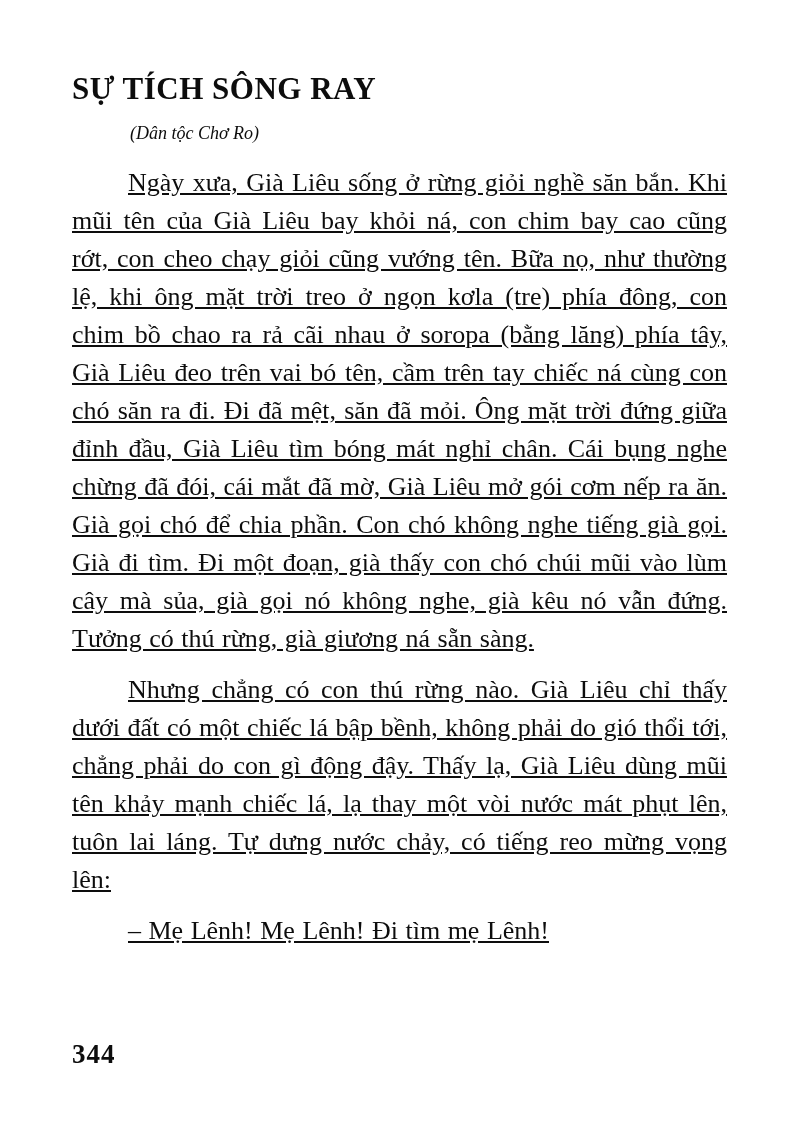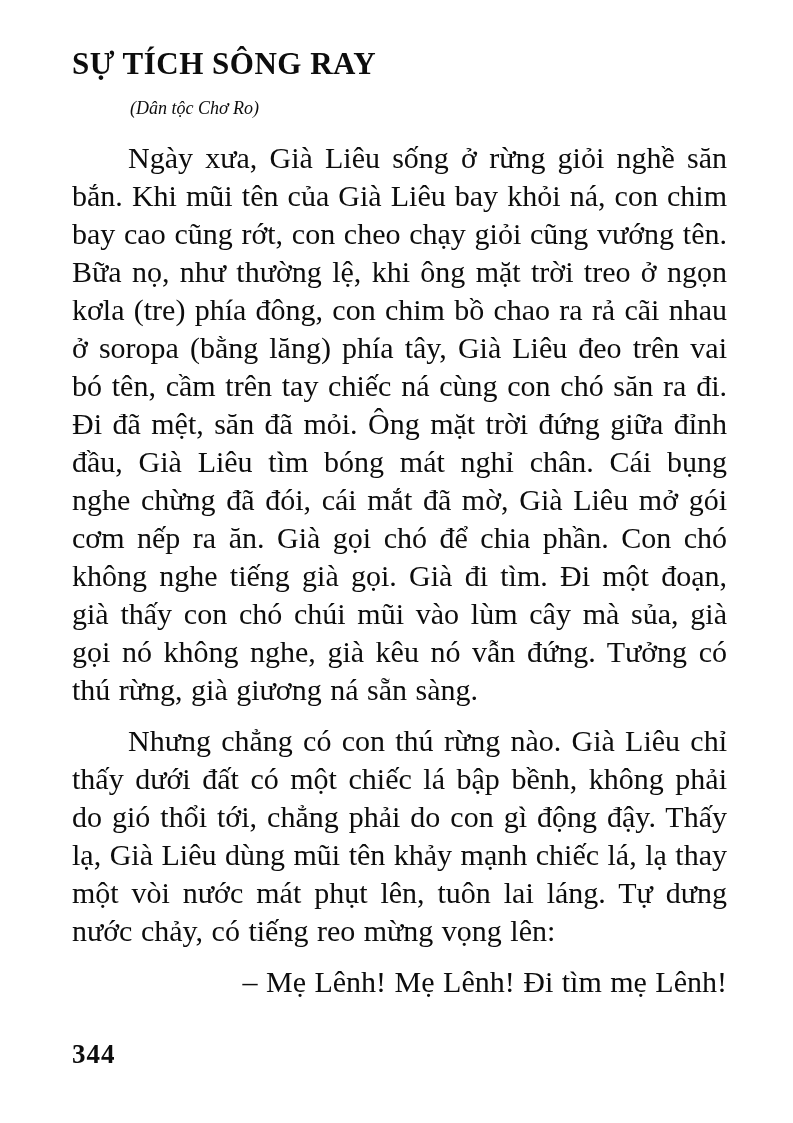--- a/index.html
+++ b/index.html
@@ -10,54 +10,55 @@
   .book-page {
     position: relative;
     width: 793px;
     height: 1123px;
     margin: 0 auto;
     background: #ffffff;
     color: #0d0d0d;
     font-family: "Liberation Serif", "DejaVu Serif", serif;
     overflow: hidden;
     box-sizing: border-box;
-    padding: 45px 66px 0 72px;
+    padding: 70px 66px 0 72px;
   }
   .story-title {
     margin: 0;
     font-size: 31px;
     font-weight: bold;
     letter-spacing: 0.5px;
     line-height: 1.25;
     color: #0d0d0d;
   }
   .subtitle {
     margin: 14px 0 0 58px;
     font-size: 18px;
     font-style: italic;
     line-height: 1.2;
   }
   .story-body {
     margin-top: 20px;
   }
   .para {
     margin: 0;
-    font-size: 30px;
+    font-size: 26px;
     line-height: 38px;
     text-align: justify;
     text-indent: 56px;
     hyphens: none;
     -webkit-hyphens: none;
     word-spacing: 1px;
+    text-decoration: underline;
   }
   .para + .para {
     margin-top: 13px;
   }
   .para.dialogue {
-    text-align: right;
+    text-align: left;
   }
   .page-number {
     position: absolute;
     left: 72px;
     top: 1039px;
     font-size: 27px;
     font-weight: bold;
     letter-spacing: 1px;
   }
 </style>

